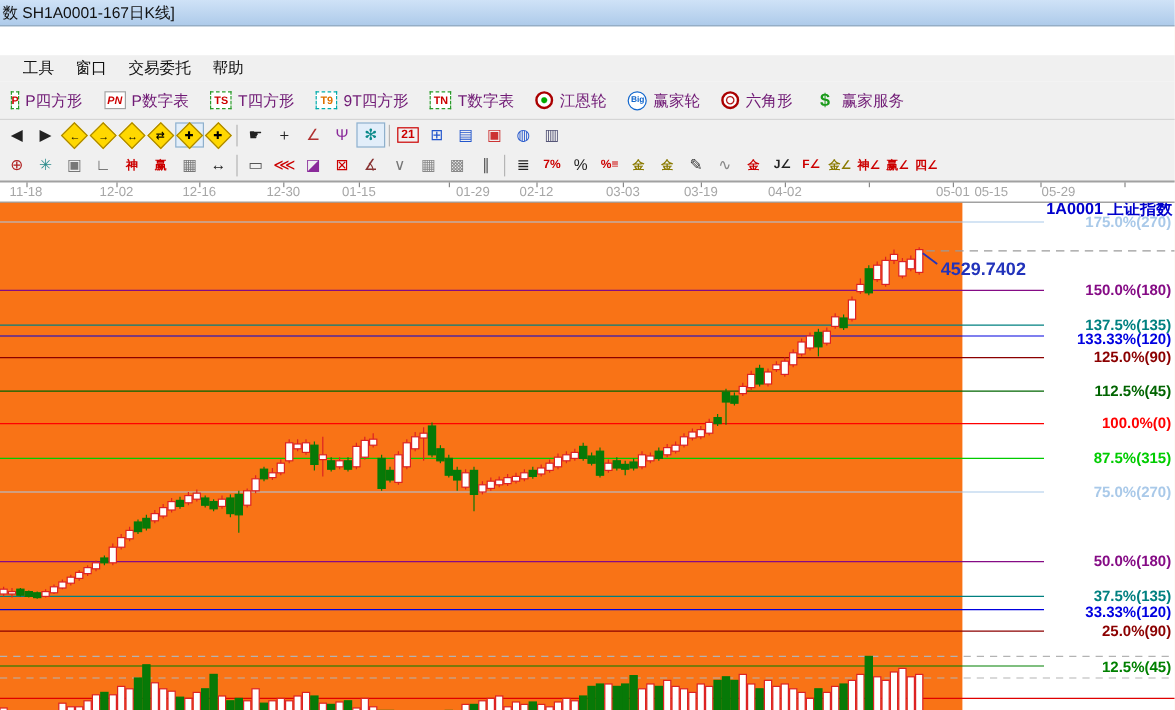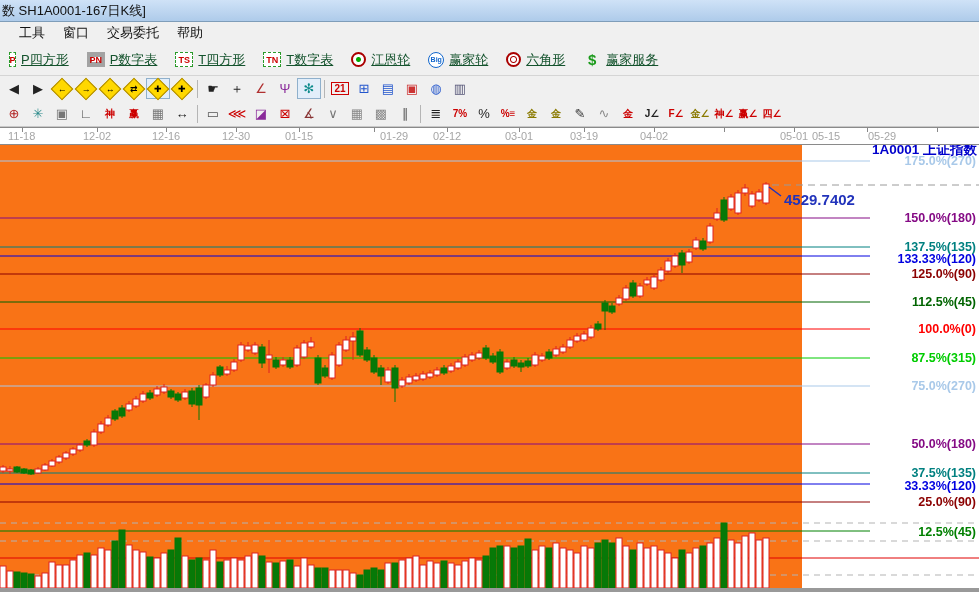--- a/index.html
+++ b/index.html
@@ -1,29 +1,29 @@
 <!DOCTYPE html>
 <html><head>
 <meta charset="utf-8">
 <style>
   html,body{margin:0;padding:0;background:#fff;}
   body{width:979px;height:592px;overflow:hidden;font-family:"Liberation Sans","DejaVu Sans",sans-serif;position:relative;}
   
   .titlebar{height:22px;background:linear-gradient(#cfe2f7,#aecbea);border-bottom:1px solid #7f9db9;display:flex;align-items:center;padding-left:2px;box-sizing:border-box;}
   .titlebar .ttext{font-size:13px;color:#111;white-space:nowrap;}
   
-  .menubar{height:22px;background:#f0f0f0;display:flex;align-items:center;padding-left:10px;box-sizing:border-box;}
+  .menubar{height:22px;background:#f0f0f0;display:flex;align-items:center;padding-left:10px;box-sizing:border-box;margin-top:24px;}
   .menubar .mitem{font-size:13px;color:#111;padding:2px 9px;cursor:default;}
   
   .tb1{height:32px;background:#f0f0f0;border-bottom:1px solid #d5d5d5;display:flex;align-items:center;padding-left:0;box-sizing:border-box;}
   .plug{display:flex;align-items:center;gap:5px;padding:0 9px;height:26px;}
-  .plug .lbl{font-size:13px;color:#14532d;white-space:nowrap;text-decoration:underline;}
+  .plug .lbl{font-size:13px;color:#701a75;white-space:nowrap;}
   .pico{width:18px;height:15px;display:flex;align-items:center;justify-content:center;font-size:9px;font-weight:bold;box-sizing:border-box;background:#fff;}
   .pico.cut{width:7px;border:1px dashed #2a9a2a;color:#c00;overflow:hidden;}
-  .pico.red-solid{border:5px solid #a3a3a3;color:#c00;}
+  .pico.red-solid{border:1px solid #a3a3a3;color:#c00;font-style:italic;}
   .pico.green-dash{border:1px dashed #2a9a2a;color:#c00;}
   .pico.cyan-dash{border:1px dashed #00aaaa;color:#e07000;}
   .pico.wheel{border-radius:50%;border:2px solid #a00;color:#070;width:15px;height:15px;font-size:8px;background:radial-gradient(circle,#0a0 2px,#fff 3px);}
   .pico.big{border-radius:50%;border:1px solid #16c;color:#16c;width:16px;height:16px;font-size:7px;}
   .pico.hexagon{border-radius:50%;border:2px solid #a00;color:#a00;width:15px;height:15px;font-size:8px;background:radial-gradient(circle,#fff 1px,#fff 2px,#a00 3px,#fff 4px);}
   .pico.dollar{border:none;background:none;color:#1a9a1a;font-size:15px;font-weight:bold;}
   
   .tb2{height:25px;background:#f0f0f0;display:flex;align-items:center;padding-left:2px;box-sizing:border-box;}
   .tb3{height:26px;background:#f0f0f0;border-bottom:1px solid #c8c8c8;display:flex;align-items:center;padding-left:2px;box-sizing:border-box;}
   .tbtn{width:24px;height:21px;display:flex;align-items:center;justify-content:center;font-size:13px;color:#222;border:1px solid transparent;box-sizing:border-box;}
@@ -59,20 +59,24 @@
       <span class="pico cut">P</span>
       <span class="lbl">P四方形</span>
     </div>
     <div class="plug">
       <span class="pico red-solid">PN</span>
       <span class="lbl">P数字表</span>
     </div>
     <div class="plug">
       <span class="pico green-dash">TS</span>
       <span class="lbl">T四方形</span>
+    </div>
+    <div class="plug">
+      <span class="pico cyan-dash">T9</span>
+      <span class="lbl">9T四方形</span>
     </div>
     <div class="plug">
       <span class="pico green-dash">TN</span>
       <span class="lbl">T数字表</span>
     </div>
     <div class="plug">
       <span class="pico wheel"></span>
       <span class="lbl">江恩轮</span>
     </div>
     <div class="plug">
@@ -184,21 +188,21 @@
     <span class="dlabel" style="left: 152px;">12-16</span>
     <span class="dtick" style="left: 166px;"></span>
     <span class="dlabel" style="left: 222px;">12-30</span>
     <span class="dtick" style="left: 236px;"></span>
     <span class="dlabel" style="left: 285px;">01-15</span>
     <span class="dtick" style="left: 299px;"></span>
     <span class="dlabel" style="left: 380px;">01-29</span>
     <span class="dtick" style="left: 374px;"></span>
     <span class="dlabel" style="left: 433px;">02-12</span>
     <span class="dtick" style="left: 447px;"></span>
-    <span class="dlabel" style="left: 505px;">03-01</span>
+    <span class="dlabel" style="left: 505px;">03-03</span>
     <span class="dtick" style="left: 519px;"></span>
     <span class="dlabel" style="left: 570px;">03-19</span>
     <span class="dtick" style="left: 584px;"></span>
     <span class="dlabel" style="left: 640px;">04-02</span>
     <span class="dtick" style="left: 654px;"></span>
     <span class="dlabel" style="left: 698px; margin-top: 34px;">04-17</span>
     <span class="dtick" style="left: 724px;"></span>
     <span class="dlabel" style="left: 780px;">05-01</span>
     <span class="dtick" style="left: 794px;"></span>
     <span class="dlabel" style="left: 812px;">05-15</span>

